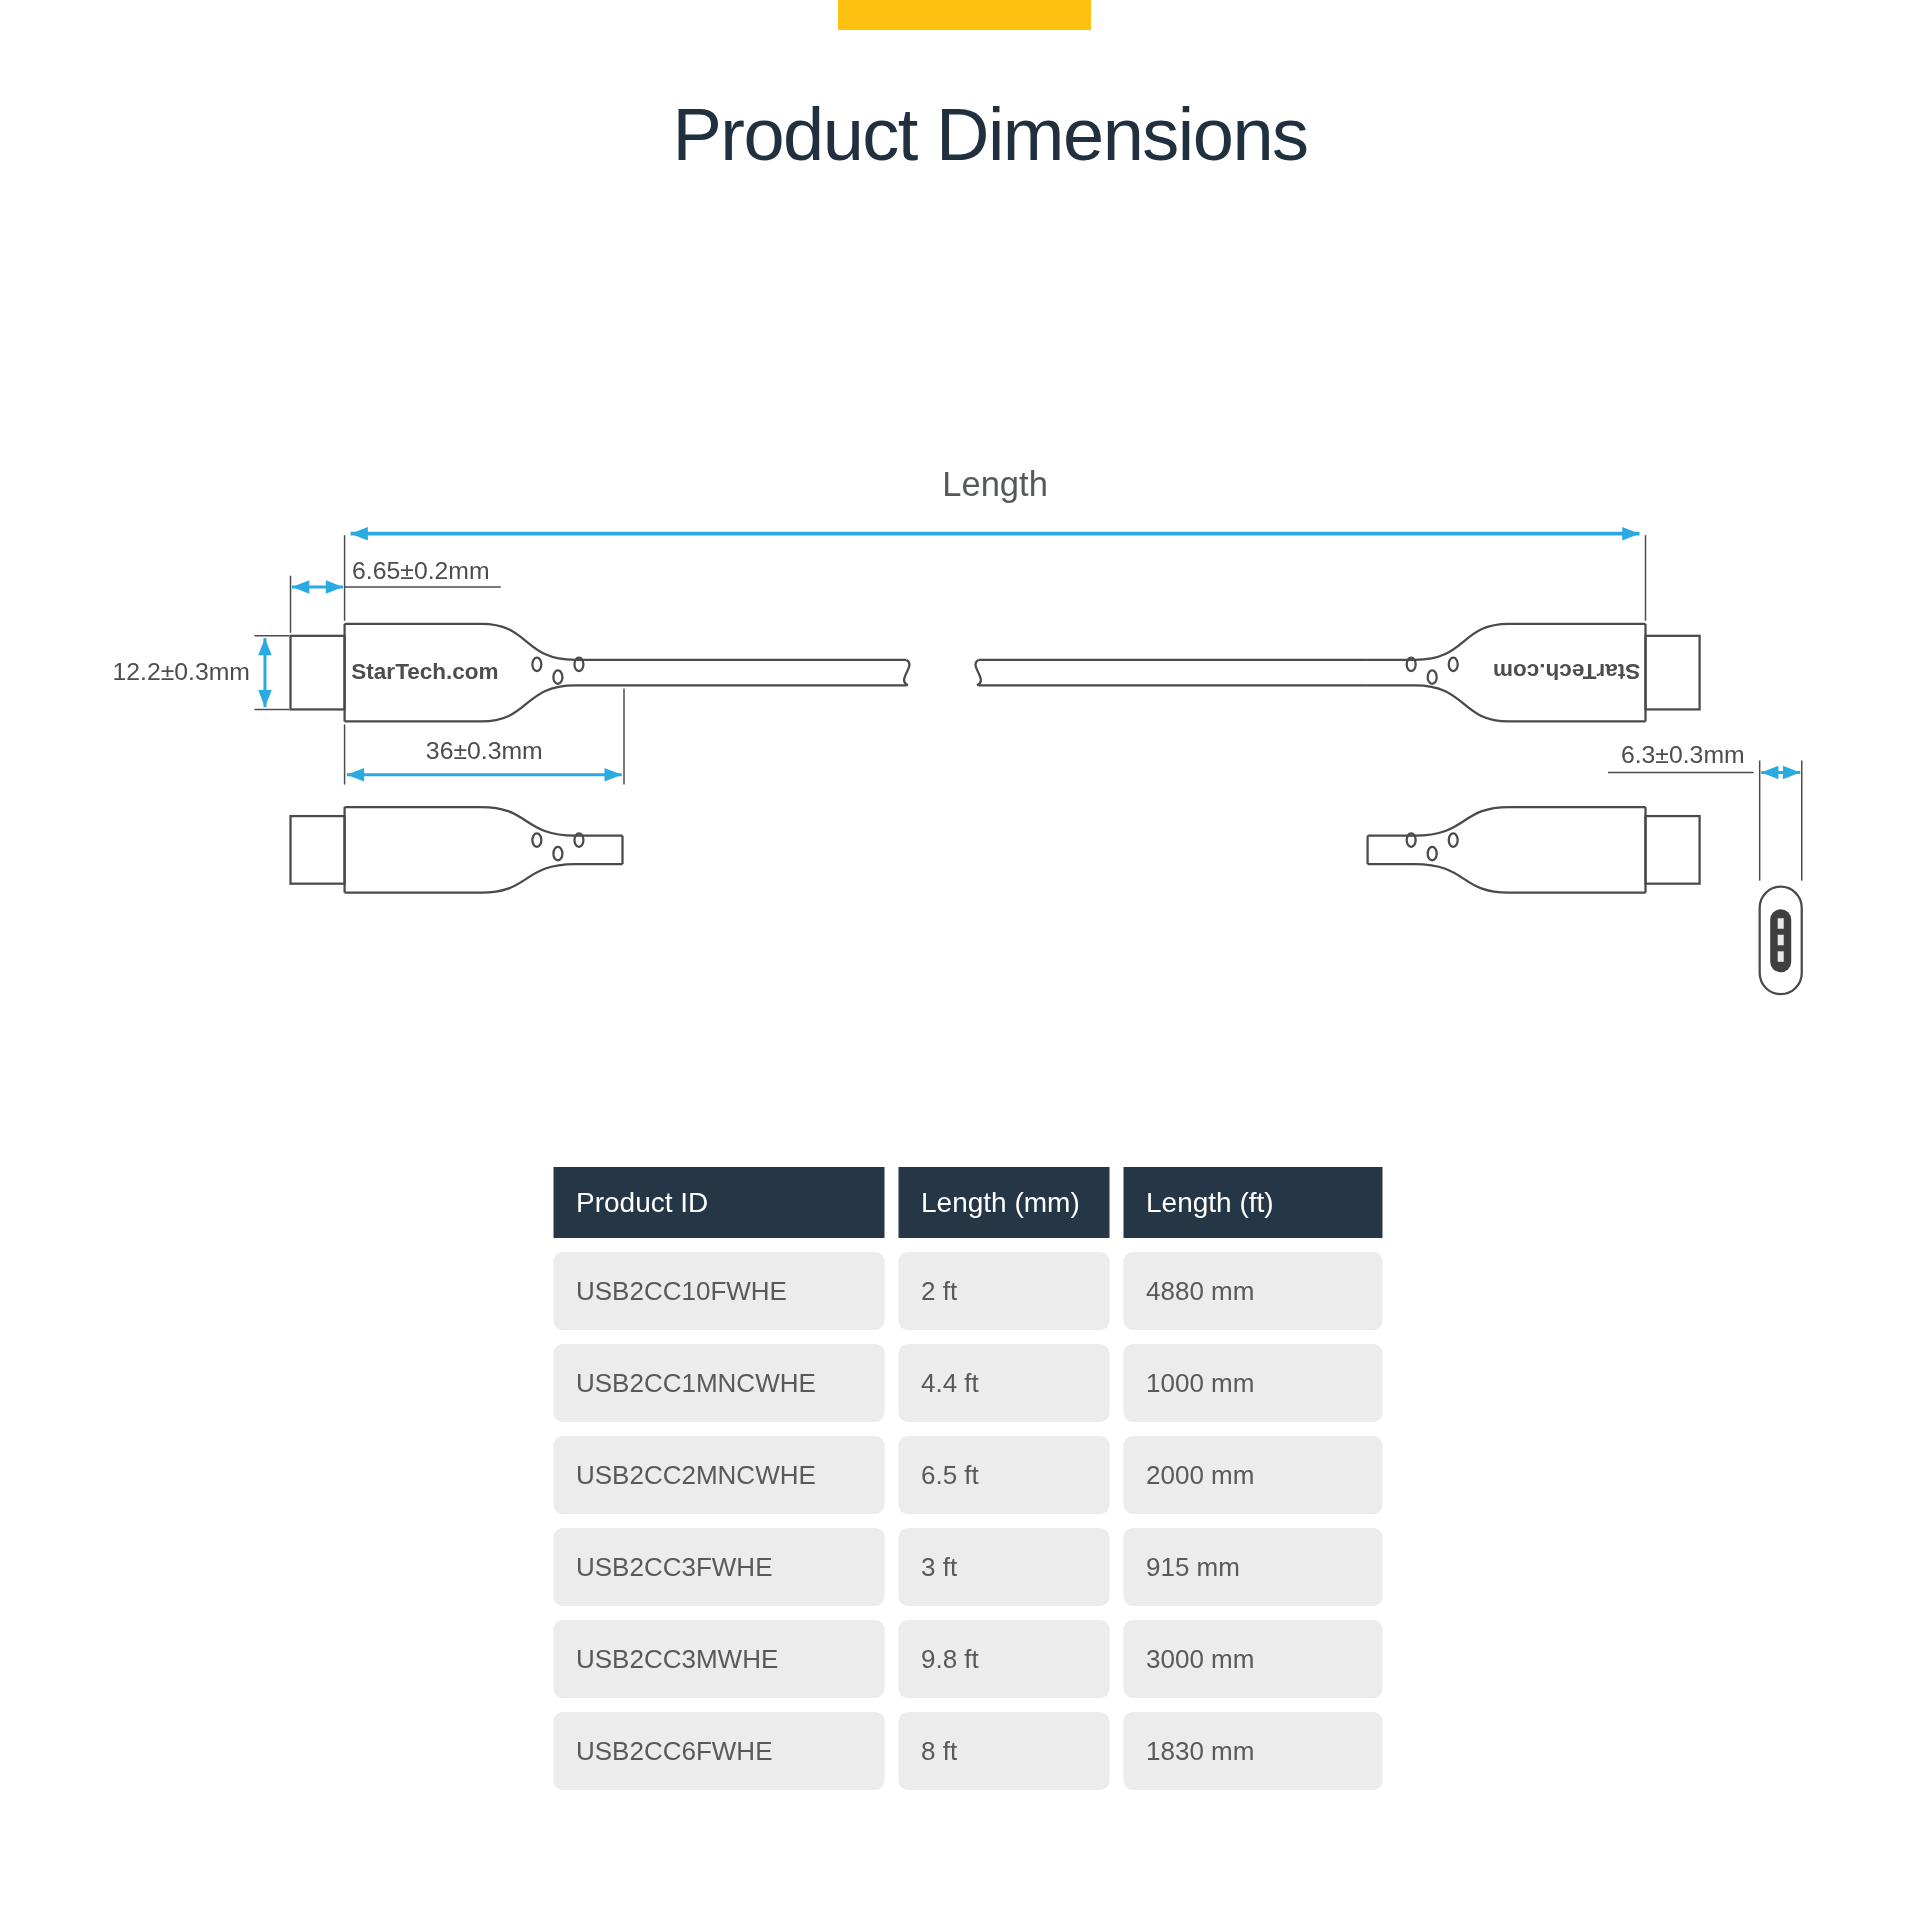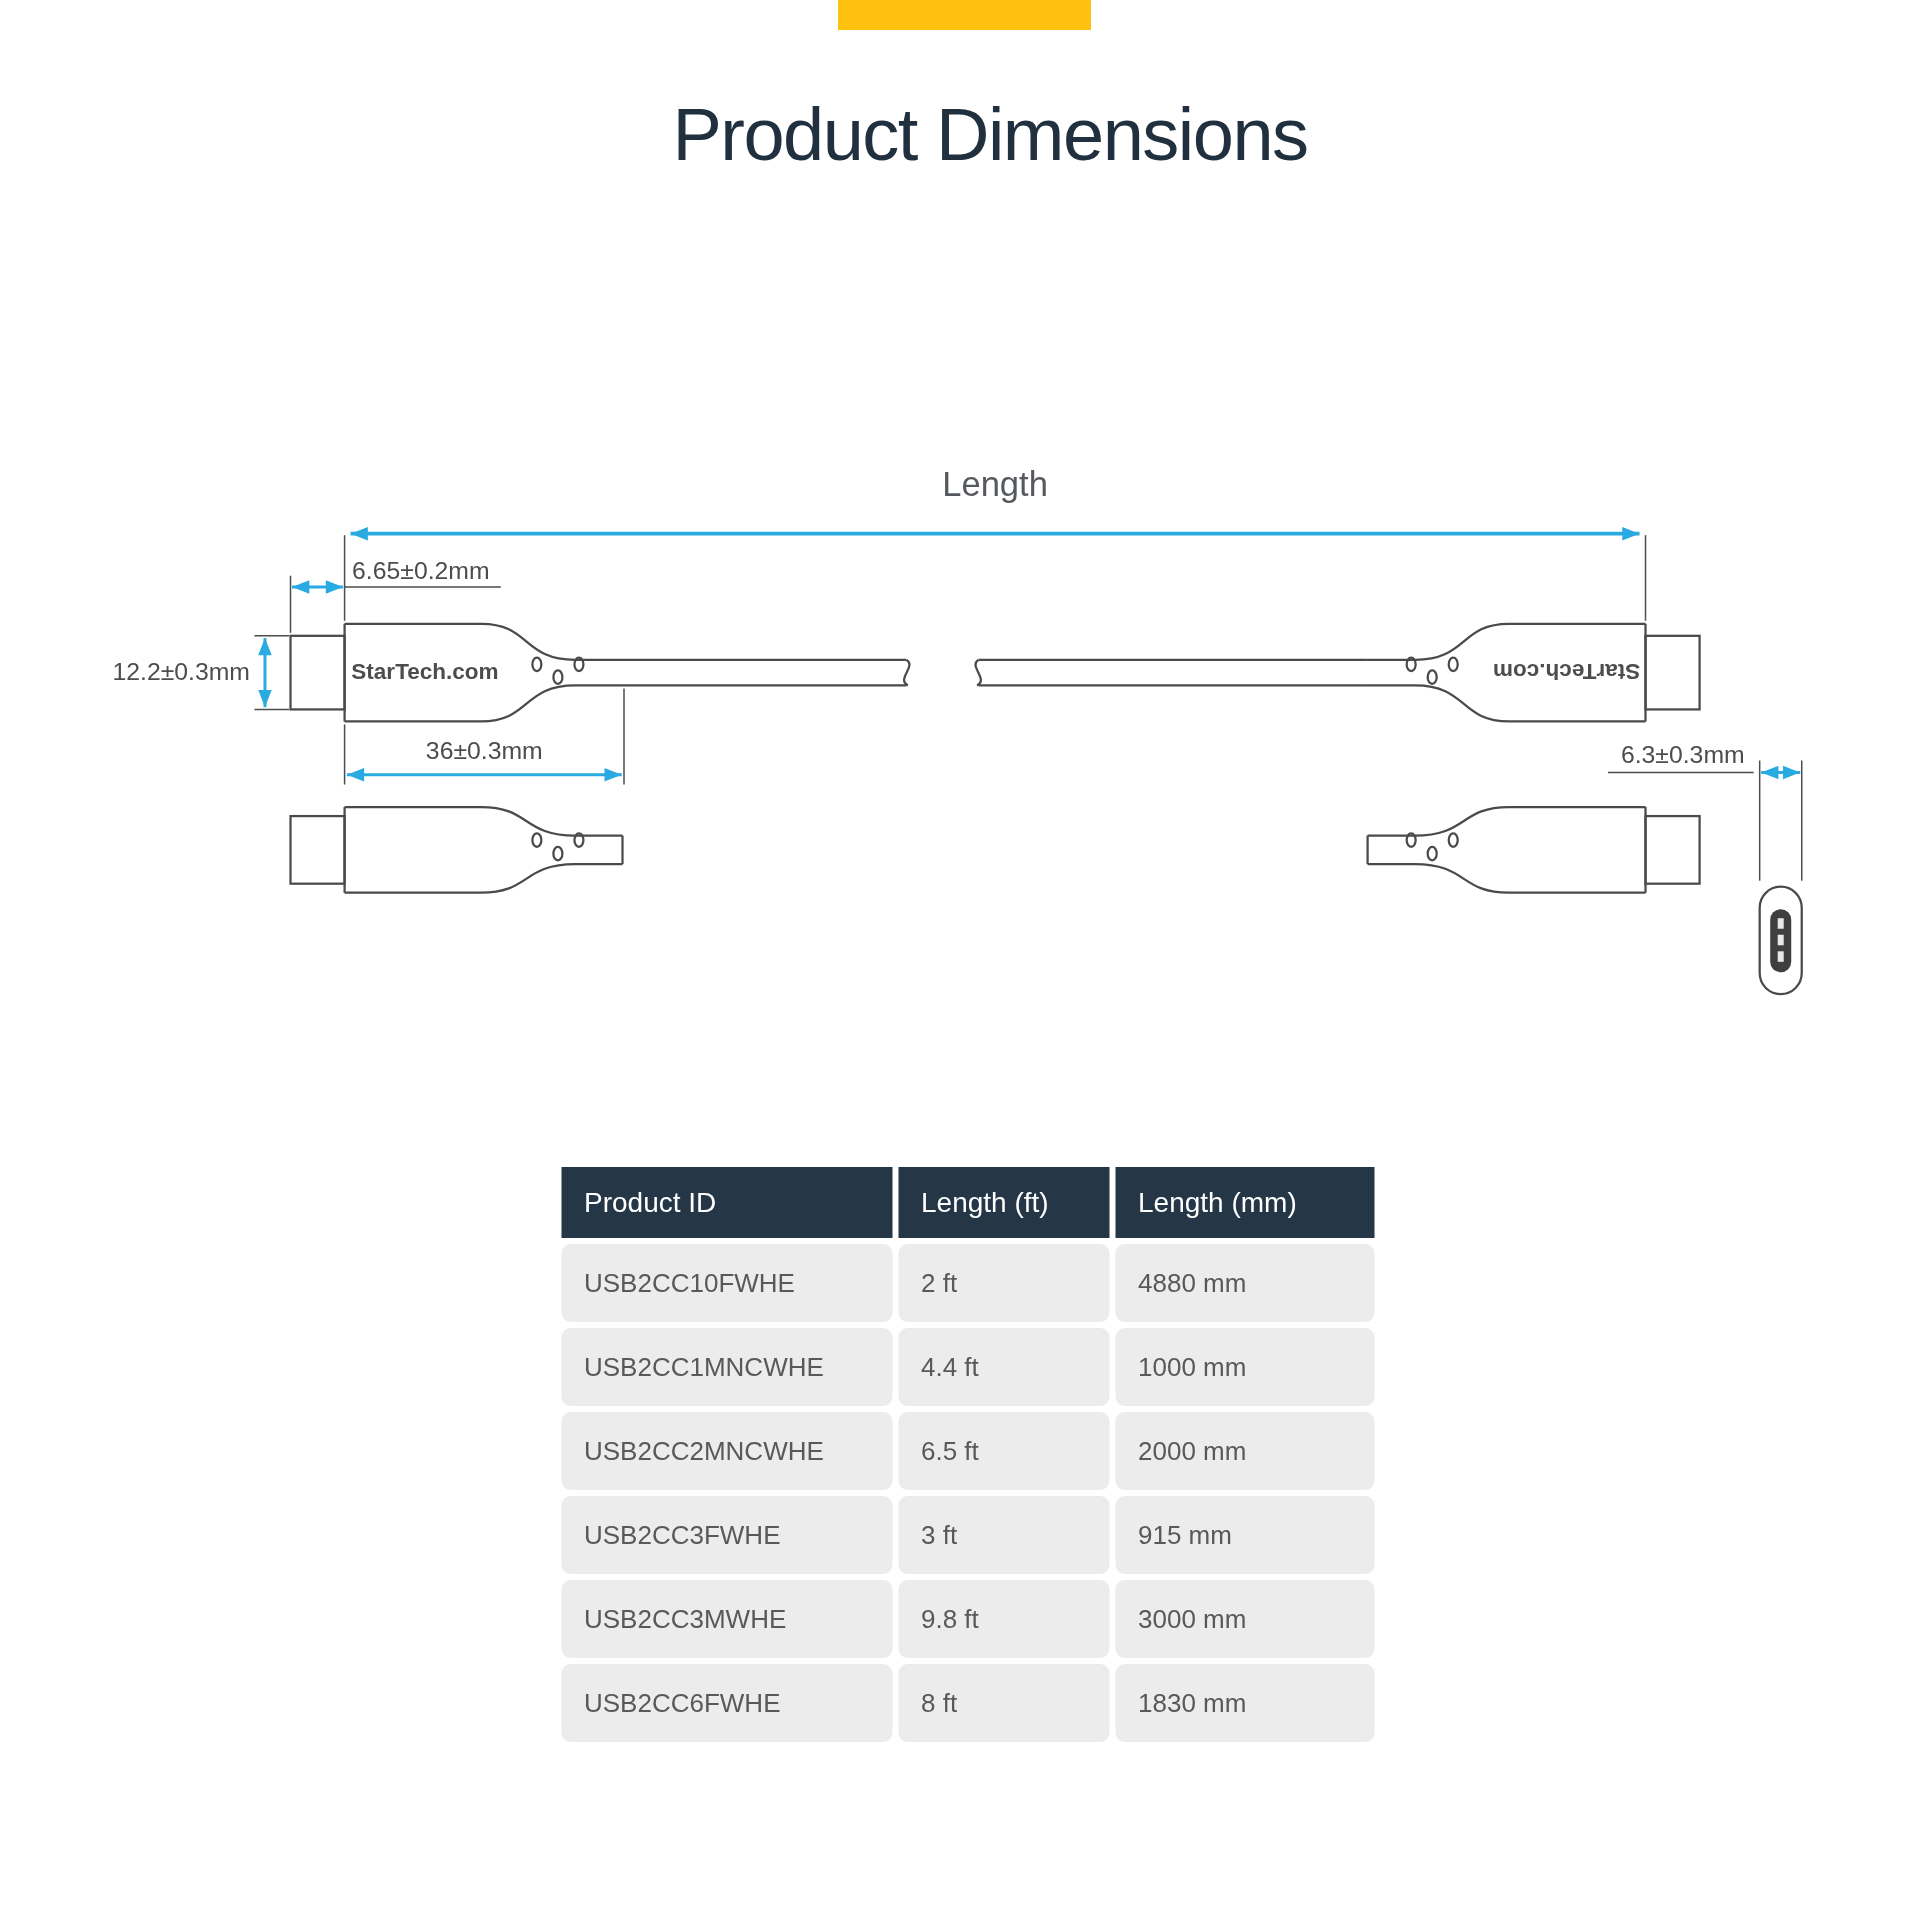--- a/index.html
+++ b/index.html
@@ -17,21 +17,21 @@
   svg text { font-family:"Liberation Sans", sans-serif; }
   .dim-text { font-size:33px; fill:#4D4D4D; }
   .len-text { font-size:46px; fill:#55595E; }
   .brand-text { font-size:30px; font-weight:bold; fill:#4D4D4D; }
   .outline { fill:none; stroke:#4A4A4A; stroke-width:3; }
   .outline-fill { fill:#ffffff; stroke:#4A4A4A; stroke-width:3; }
   .ext { stroke:#4D4D4D; stroke-width:2; fill:none; }
   .cyan { stroke:#29ABE2; fill:none; }
 
   .spec-table { position:absolute; top:1167px; left:50%; transform:translateX(-50%);
-                display:grid; grid-template-columns:331px 211px 259px; gap:6px;padding-left:12px; }
+                display:grid; grid-template-columns:331px 211px 259px; gap:14px;padding-left:12px; }
   .tr { display:contents; }
   .th { background:#253747; color:#ffffff; font-size:28px; height:71px;
         display:flex; align-items:center; padding-left:22.5px; }
   .td { background:#ECECEC; color:#595959; font-size:26px; height:78px;
         display:flex; align-items:center; padding-left:22.5px;border-radius:9px; }
 </style>
 </head>
 <body>
 
 <div class="page">
@@ -137,22 +137,22 @@
       <rect class="outline-fill" x="2342" y="620" width="56" height="143" rx="28" ry="28"></rect>
       <rect x="2356" y="650" width="28" height="84" rx="14" ry="14" fill="#3F3F3F"></rect>
       <rect x="2366" y="662" width="8" height="14" fill="#E8E8E8"></rect>
       <rect x="2366" y="684" width="8" height="14" fill="#E8E8E8"></rect>
       <rect x="2366" y="706" width="8" height="14" fill="#E8E8E8"></rect>
     </g>
   </svg>
 
   <div class="spec-table">
     <div class="th">Product ID</div>
+    <div class="th">Length (mm)</div>
     <div class="th">Length (ft)</div>
-    <div class="th">Length (mm)</div>
 
     <div class="tr">
       <div class="td">USB2CC10FWHE</div>
       <div class="td">2 ft</div>
       <div class="td">4880 mm</div>
     </div>
     <div class="tr">
       <div class="td">USB2CC1MNCWHE</div>
       <div class="td">4.4 ft</div>
       <div class="td">1000 mm</div>

